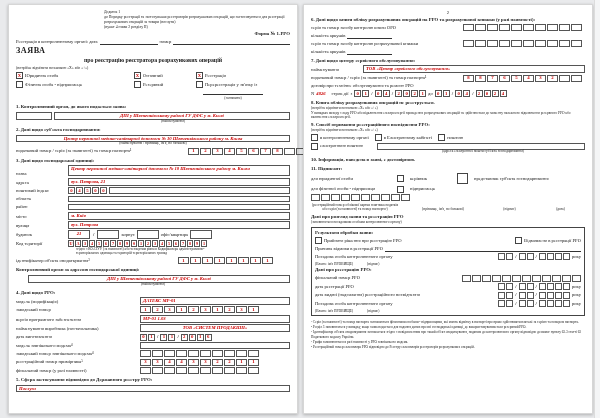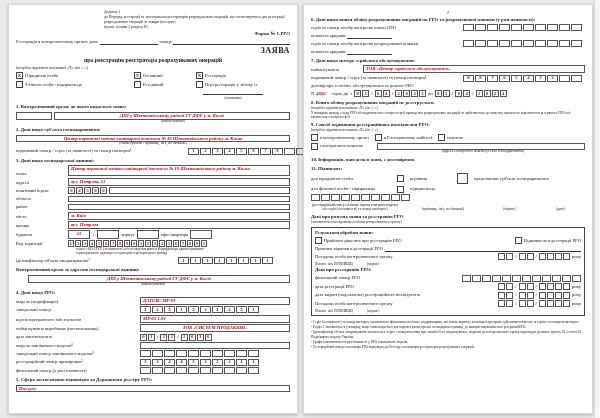--- a/index.html
+++ b/index.html
@@ -5,21 +5,21 @@
   html,body{margin:0;padding:0;}
   body{width:600px;height:418px;background:#e9eaec;font-family:"Liberation Serif",serif;color:#1b1b1b;overflow:hidden;position:relative;}
   .page{position:absolute;top:4px;width:290px;height:410px;background:#fff;border:1px solid #d6d6d6;box-shadow:0 1px 3px rgba(0,0,0,.25);box-sizing:border-box;padding:5px 7px;font-size:4.6px;line-height:1.25;}
   #page1{left:8px;}
   #page2{left:303px;}
   .edge-strip{position:absolute;right:0;top:0;width:5px;height:418px;background:#f4f5f6;border-left:1px solid #dcdcdc;}
   .annex{margin-left:auto;width:186px;font-size:3.8px;line-height:1.3;}
   .formno{text-align:right;font-weight:bold;font-size:4.8px;margin-top:1px;}
   .regline{display:flex;align-items:flex-end;margin-top:2px;gap:2px;}
   .uline{display:inline-block;border-bottom:1px solid #333;height:5px;}
-  .title{text-align:right;font-weight:bold;font-size:8.2px;margin-top:1px;letter-spacing:.5px;}
+  .title{text-align:left;font-weight:bold;font-size:8.2px;margin-top:1px;letter-spacing:.5px;}
   .subtitle{text-align:center;font-weight:bold;font-size:5.8px;margin-top:1px;}
   .marknote{font-size:3.8px;margin-top:2px;}
   .optgrid{display:flex;margin-top:1.5px;}
   .optcol{display:flex;flex-direction:column;gap:1.5px;}
   .optcol.c1{width:118px;}
   .optcol.c2{width:62px;}
   .optcol.c3{flex:1;}
   .opt{display:flex;align-items:center;gap:2px;}
   .chk{display:inline-block;width:5px;height:5px;border:1px solid #444;color:#c00;font-size:4.6px;font-weight:bold;line-height:5px;text-align:center;flex:none;}
   .h{font-weight:bold;font-size:4.8px;margin-top:3px;}

